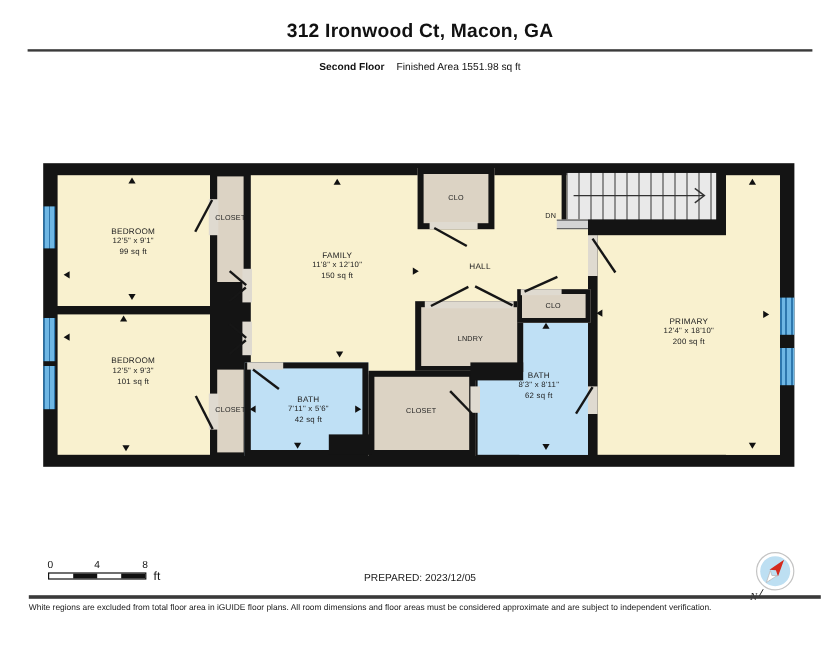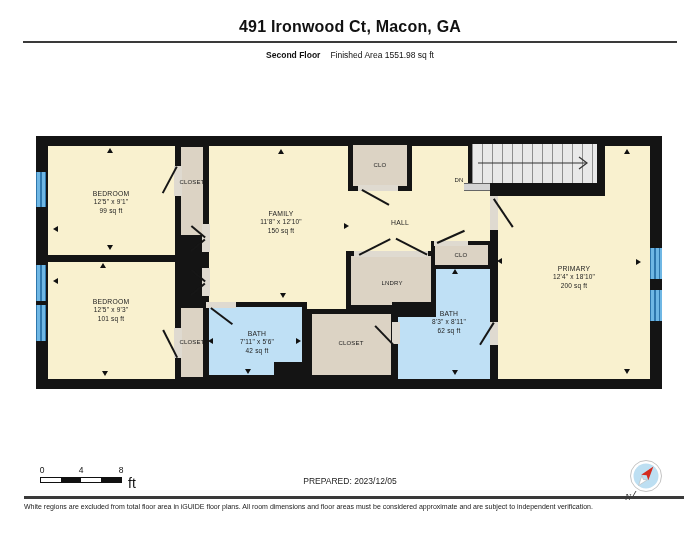--- a/index.html
+++ b/index.html
@@ -32,30 +32,30 @@
   .arr-down{border-left:3.5px solid transparent;border-right:3.5px solid transparent;border-top:5px solid #111;}
   .arr-left{border-top:3.5px solid transparent;border-bottom:3.5px solid transparent;border-right:5px solid #111;}
   .arr-right{border-top:3.5px solid transparent;border-bottom:3.5px solid transparent;border-left:5px solid #111;}
   
   .scalebar{left:40px;top:465px;width:120px;height:26px;font-size:8.5px;}
   .scale-ticks{position:absolute;left:0;top:0;width:82px;height:10px;}
   .scale-ticks span{position:absolute;transform:translateX(-50%);}
   .bar{position:absolute;left:0;top:12px;width:82px;height:6px;border:1px solid #111;box-sizing:border-box;display:flex;}
   .bar i{flex:1;}
   .bar i:nth-child(2),.bar i:nth-child(4){background:#111;}
-  .ft-unit{position:absolute;left:88px;top:10px;font-size:14px;}
+  .ft-unit{position:absolute;left:88px;top:10px;font-size:10px;}
   .prepared{left:0;top:476px;width:700px;text-align:center;font-size:8.5px;color:#222;}
   .compass{left:622px;top:458px;width:44px;height:44px;}
   .footer-rule{top:496px;left:24px;width:660px;height:2.5px;background:#3a3a3a;}
   .disclaimer{top:503px;left:24px;width:660px;font-size:7px;color:#1a1a1a;}
 </style>
 </head>
 <body>
 
-<div class="abs title">491 Ironwood Ct, Macon, GA</div>
+<div class="abs title">312 Ironwood Ct, Macon, GA</div>
 <div class="abs title-rule"></div>
 <div class="abs subtitle">
   <b>Second Floor</b><span>Finished Area 1551.98 sq ft</span>
 </div>
 
 <div class="abs plan">
 
   <div class="room" style="left:12px;top:10px;width:127px;height:109px;"></div>
   <div class="room" style="left:12px;top:126px;width:127px;height:117px;"></div>
   <div class="room" style="left:173px;top:10px;width:281px;height:166px;"></div>

